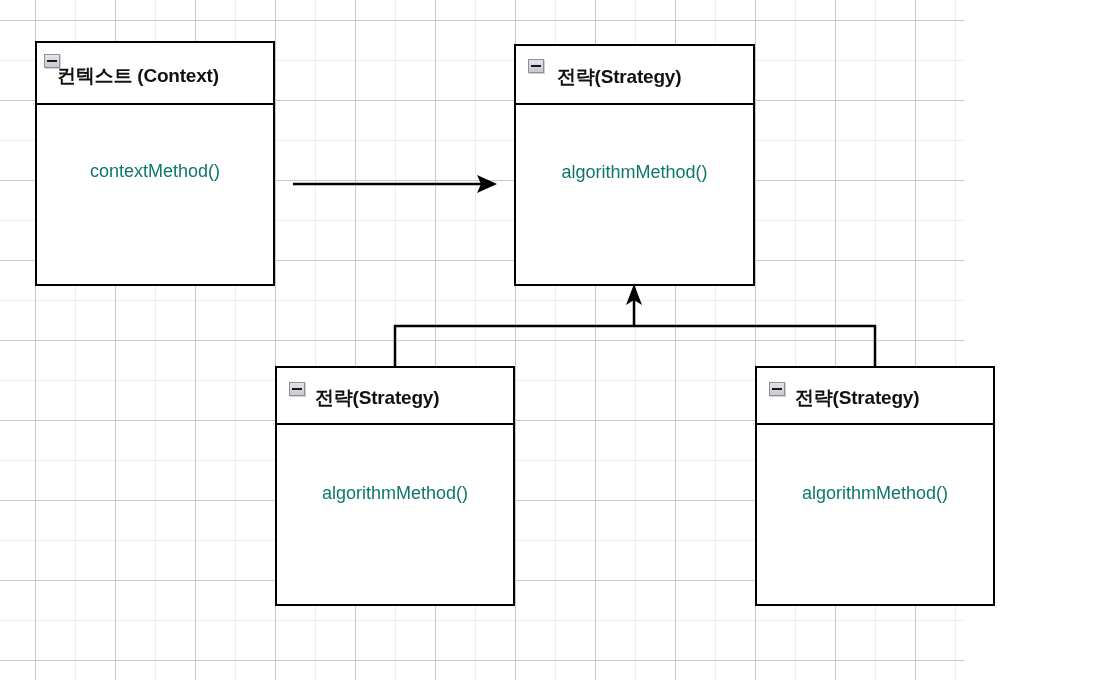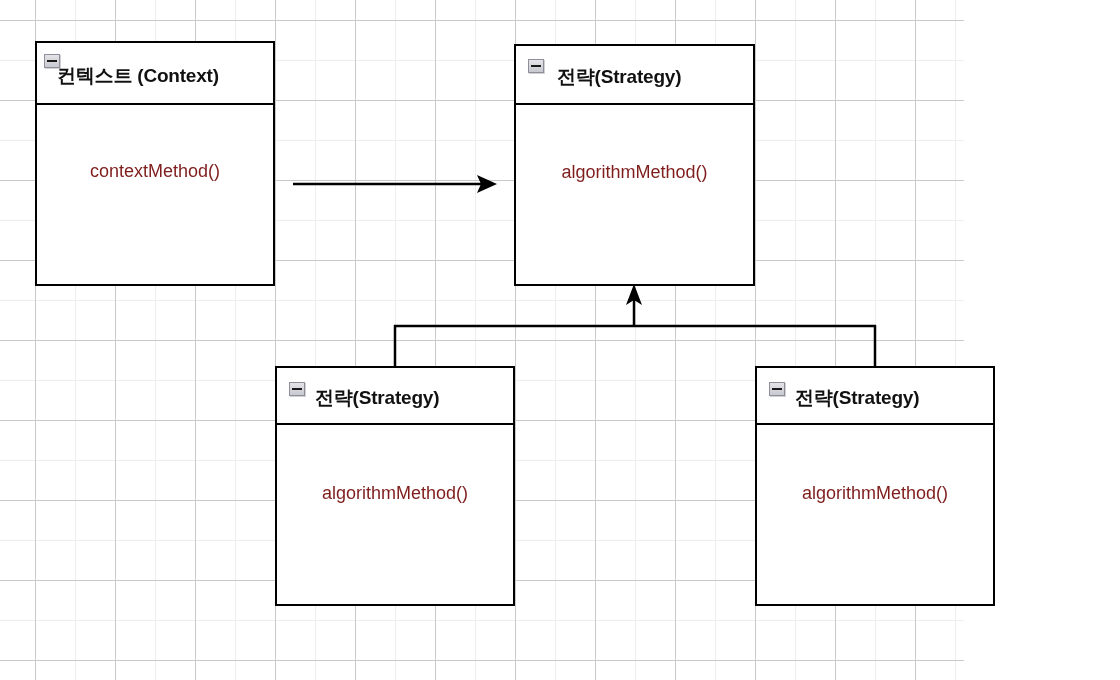--- a/index.html
+++ b/index.html
@@ -66,21 +66,21 @@
   .uml-body {
     position: relative;
     flex: 1 1 auto;
     background: #ffffff;
   }
   .uml-member {
     position: absolute;
     left: 0;
     right: 0;
     text-align: center;
-    color: #7f1d1d;
+    color: #0f766e;
     white-space: nowrap;
   }
 
   
   .collapse-btn {
     position: absolute;
     width: 16px;
     height: 14px;
     box-sizing: border-box;
     background: linear-gradient(to bottom, #e4e4e8 0%, #c8c8d0 100%);

